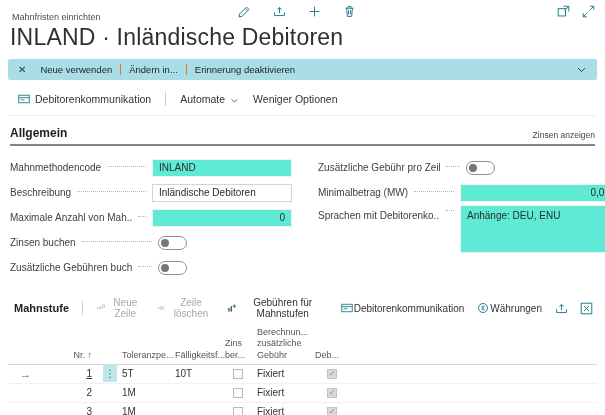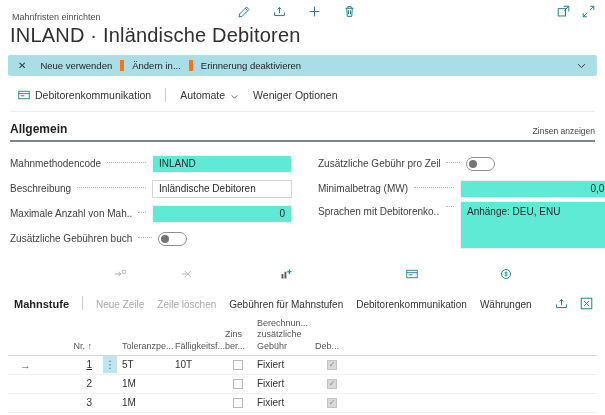--- a/index.html
+++ b/index.html
@@ -8,31 +8,31 @@
 
   
   .topbar { position:relative; height:22px; padding:6px 12px 0; }
   .breadcrumb { font-size:9px; color:#4d4d4d; }
   .topbar-center { position:absolute; left:238px; top:4px; display:flex; gap:22px; }
   .topbar-right { position:absolute; right:10px; top:4px; display:flex; gap:12px; }
   .tb-icon { width:13px; height:13px; color:#1a7f8b; cursor:pointer; display:inline-block; }
   .tb-icon svg { width:100%; height:100%; stroke:currentColor; fill:none; stroke-width:1.2; }
 
   
-  .page-title { font-size:20px; font-weight:300; color:#2f2f2f; margin:2px 0 8px 10px;
+  .page-title { font-size:23px; font-weight:300; color:#2f2f2f; margin:2px 0 8px 10px;
     letter-spacing:.2px; }
 
   
   .notification { margin:0 8px; height:21px; background:#a9dee7; border-radius:2px;
     display:flex; align-items:center; padding:0 10px; font-size:9.5px; color:#262626; gap:10px; }
   .notif-close { font-size:10px; cursor:pointer; color:#333; }
   .notif-text { white-space:nowrap; }
   .notif-actions { display:flex; align-items:center; margin-left:4px; }
   .notif-link { cursor:pointer; white-space:nowrap; color:#1f1f1f; }
-  .notif-link + .notif-link { border-left:4px solid #f97316; margin-left:8px; padding-left:8px; }
+  .notif-link + .notif-link { border-left:1px solid #f97316; margin-left:8px; padding-left:8px; }
   .notif-chevron { margin-left:auto; width:11px; height:11px; color:#333; cursor:pointer; }
   .notif-chevron svg { width:100%; height:100%; stroke:currentColor; fill:none; stroke-width:1.4; }
 
   
   .actionbar { display:flex; align-items:center; gap:14px; margin:12px 10px 0;
     padding:0 0 9px 8px; border-bottom:1px solid #ededed; font-size:10.5px; color:#333; }
   .ab-item { display:flex; align-items:center; gap:5px; cursor:pointer; background:none;
     border:none; font:inherit; color:inherit; }
   .ab-icon { width:12px; height:12px; display:inline-block; }
   .ab-icon svg { width:100%; height:100%; }
@@ -62,25 +62,25 @@
     justify-content:flex-start; line-height:1.45; padding-top:3px; }
   .field.tall { align-items:flex-start; }
   .field.tall .field-label, .field.tall .leader { margin-top:5px; }
   .toggle { flex:0 0 auto; width:29px; height:14px; border:1px solid #8f8f8f; border-radius:8px;
     position:relative; cursor:pointer; background:#fff; }
   .toggle .knob { position:absolute; left:2px; top:2px; width:8px; height:8px; border-radius:50%;
     background:#757575; }
 
   
   .grid-card { margin:13px 8px 0; }
-  .grid-toolbar { display:flex; align-items:flex-end; gap:13px; padding:4px 4px 6px 6px;
+  .grid-toolbar { display:flex; align-items:center; gap:13px; padding:4px 4px 6px 6px;
     font-size:10px; }
   .grid-title { font-size:11px; font-weight:bold; color:#1f1f1f; }
-  .gt-item { display:flex; align-items:center; gap:19px; cursor:pointer; background:none;
-    border:none; font:inherit; color:#333;flex-direction:column; }
+  .gt-item { display:flex; align-items:center; gap:1px; cursor:pointer; background:none;
+    border:none; font:inherit; color:#333; }
   .gt-item.disabled { color:#a8a8a8; cursor:default; }
   .gt-right { margin-left:auto; display:flex; gap:12px; }
 
   .dgrid { display:grid;
     grid-template-columns:30px 62px 20px 53px 50px 32px 58px 40px 1fr; }
   .dgrid.header { align-items:end; border-bottom:1px solid #d6d6d6; }
   .hcell { font-size:9px; color:#555; padding:2px 4px 3px 2px; line-height:1.25; }
   .hcell.right { text-align:right; }
   .hcell.nr { padding-right:8px; }
   .drow { display:grid; grid-template-columns:30px 62px 20px 53px 50px 32px 58px 40px 1fr;
@@ -206,20 +206,28 @@
       </div>
     </div>
     <div class="field">
       <span class="field-label">Maximale Anzahl von Mah...</span>
       <span class="leader"></span>
       <div class="control readonly num">
         <span>0</span>
       </div>
     </div>
     <div class="field">
+      <span class="field-label">Zinsen buchen</span>
+      <span class="leader"></span>
+      <div class="toggle">
+          <div class="knob"></div>
+        </div>
+      <div style="flex:0 0 105px"></div>
+    </div>
+    <div class="field">
       <span class="field-label">Zusätzliche Gebühren buch...</span>
       <span class="leader"></span>
       <div class="toggle">
           <div class="knob"></div>
         </div>
       <div style="flex:0 0 105px"></div>
     </div>
   </div>
 
   <div class="col-right">

